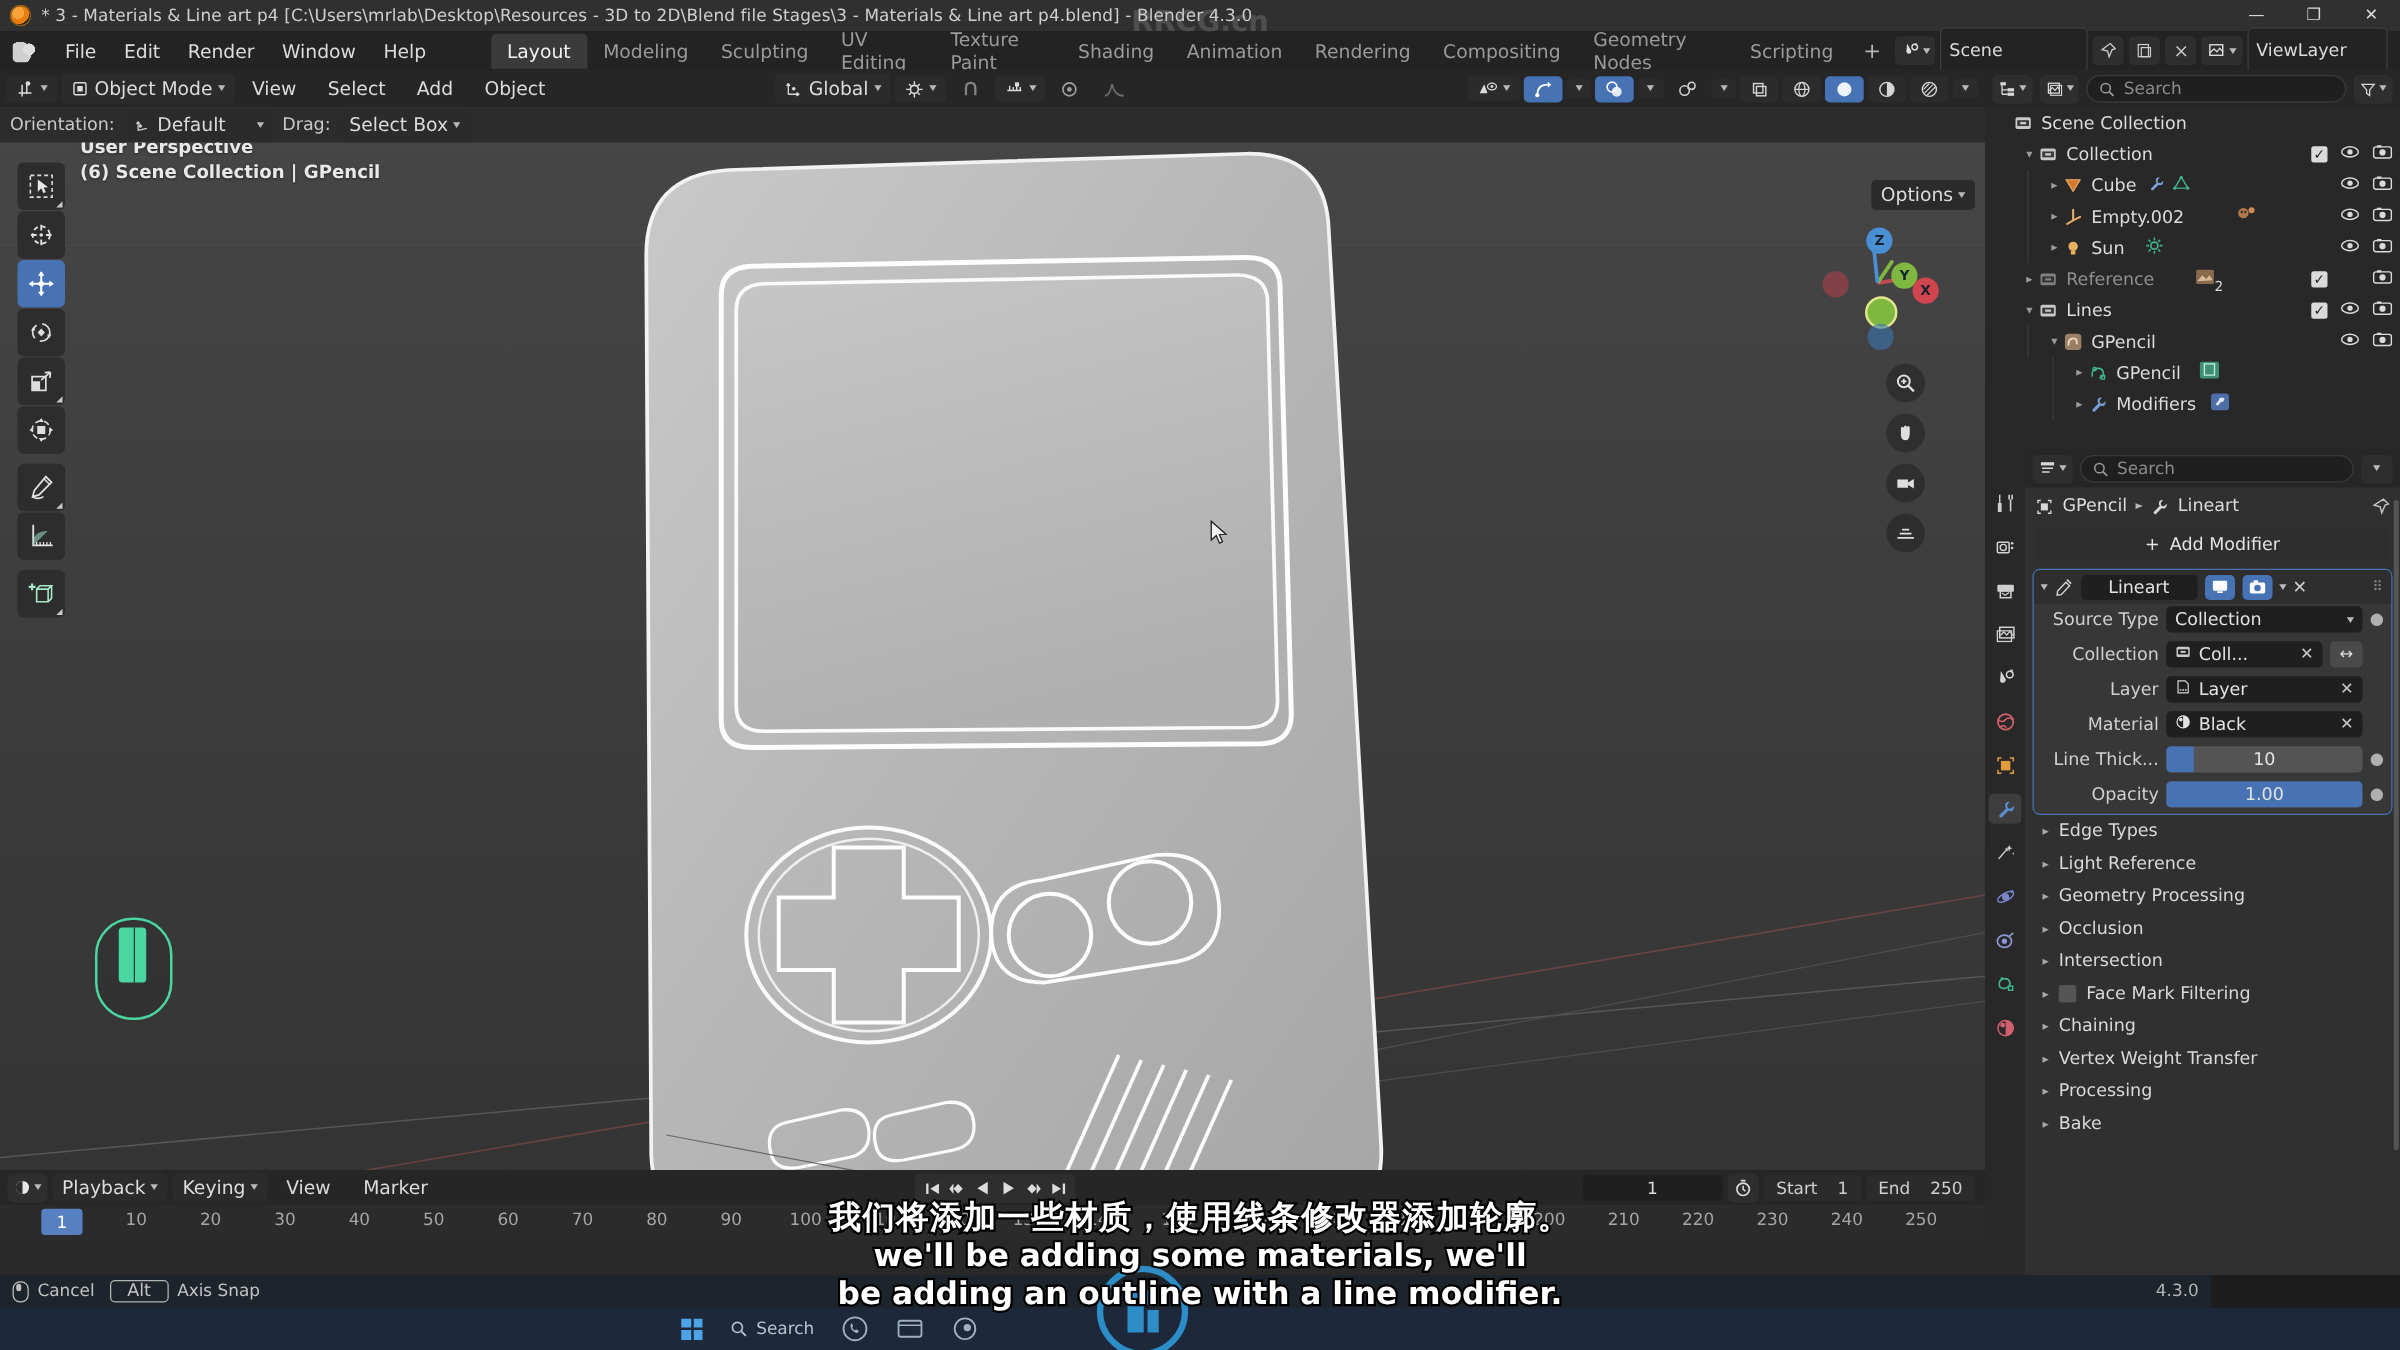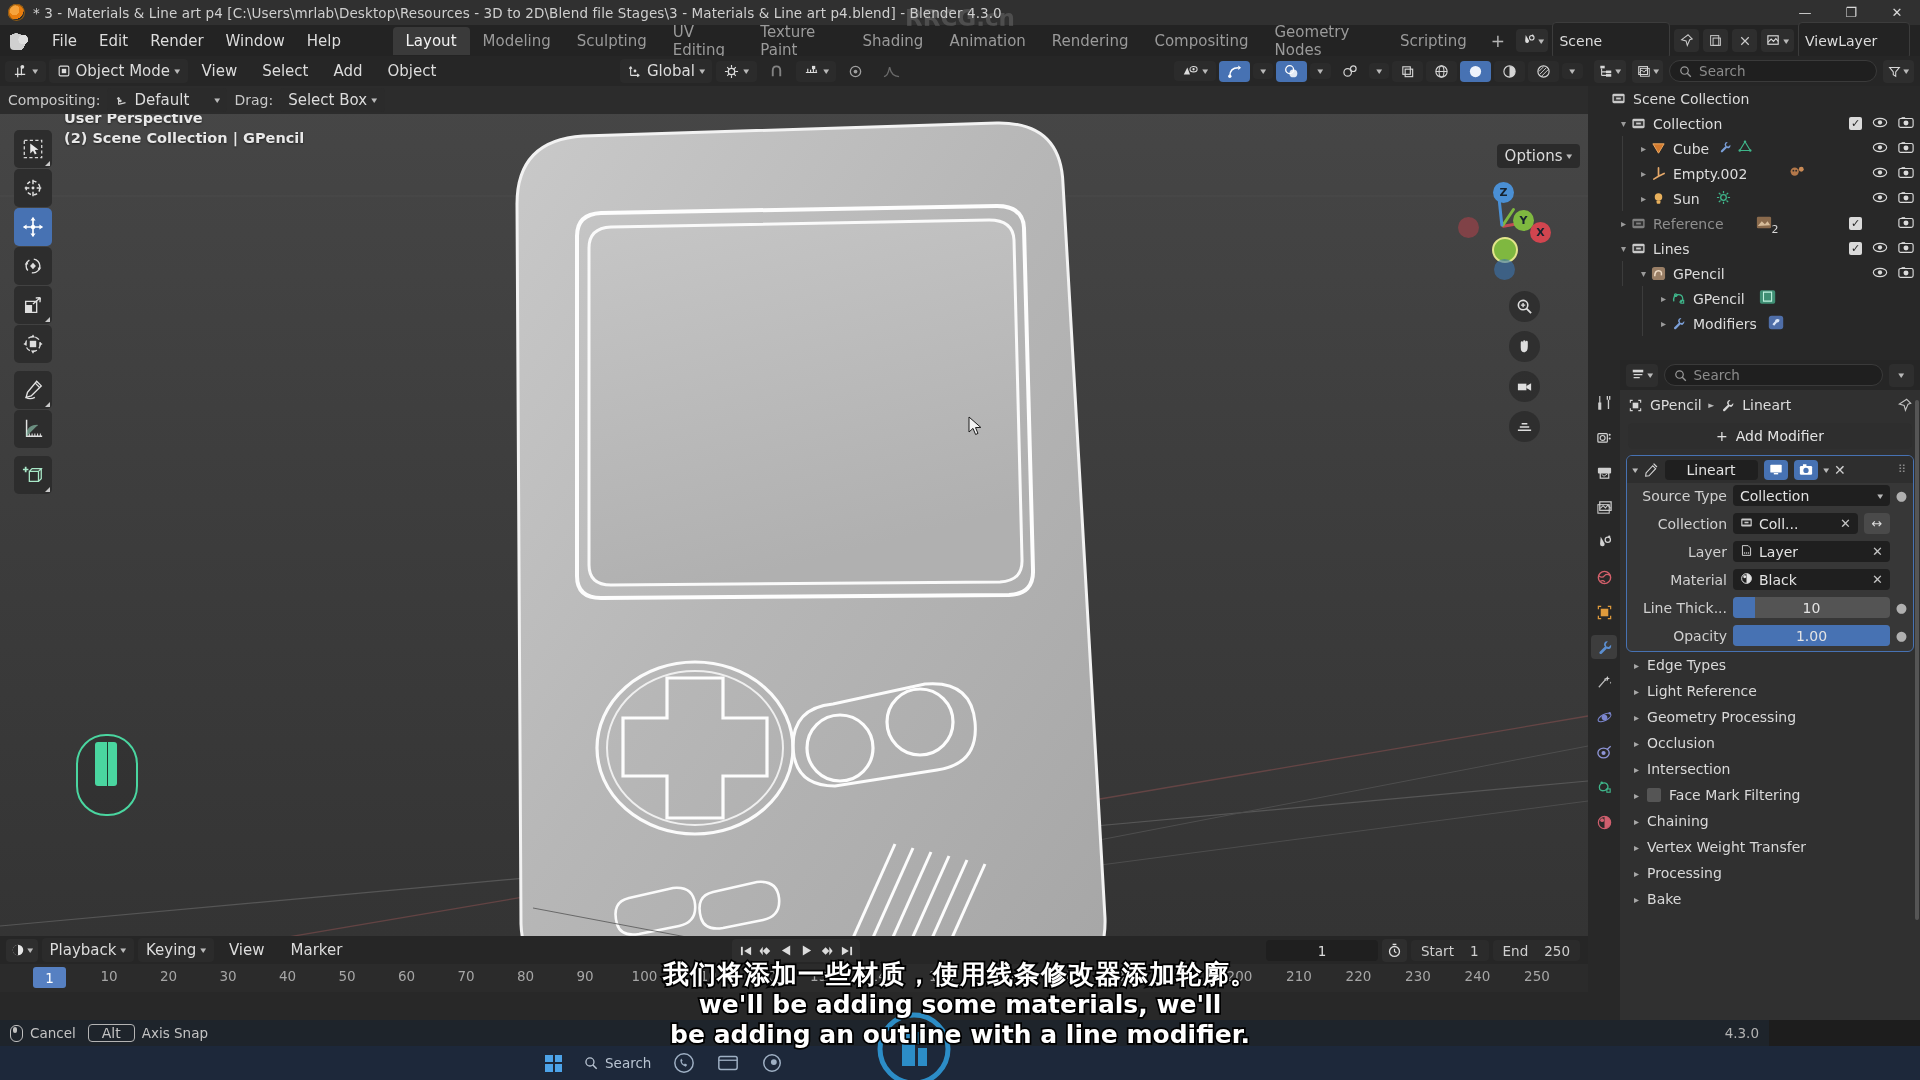--- a/index.html
+++ b/index.html
@@ -473,21 +473,21 @@
             <path d="M4 11 L11 4 M6 13 L13 6 M3 8 L8 3" stroke="#d5d5d5" stroke-width="1"></path>
           </svg>
       </div>
       <div class="btn">
           <span class="chev">▾</span>
         </div>
     </div>
   </div>
 
   <div id="vp-subheader">
-    <span class="lbl">Compositing:</span>
+    <span class="lbl">Orientation:</span>
     <div class="btn" style="min-width:120px;">
       <svg width="14" height="14" viewBox="0 0 16 16">
           <path d="M4 13 L4 5 M4 5 L2.5 7 M4 5 L5.5 7 M4 13 L12 11" stroke="#cfcfcf" stroke-width="1.2" fill="none"></path>
           <circle cx="6" cy="9" r="1.6" fill="#cfcfcf"></circle>
         </svg>
       <span>Default</span>
       <span class="chev" style="margin-left:auto;">▾</span>
     </div>
     <span class="lbl">Drag:</span>
     <div class="btn" style="min-width:104px;">
@@ -496,21 +496,21 @@
     </div>
   </div>
 
   <div id="options-btn" class="btn">
     <span>Options</span>
     <span class="chev">▾</span>
   </div>
 
   <div id="vp-text">
     <div>User Perspective</div>
-    <div>(2) Scene Collection | GPencil</div>
+    <div>(6) Scene Collection | GPencil</div>
   </div>
 
   <div id="toolbar">
     <div class="tool">
       <svg width="22" height="22" viewBox="0 0 24 24">
           <rect x="2.5" y="2.5" width="19" height="19" fill="none" stroke="#d9d9d9" stroke-width="1.4" stroke-dasharray="3.5 2.5"></rect>
           <path d="M9 6 L9 17 L12 13.8 L14 18 L16 17 L14 13 L18 12.8 Z" fill="#eaeaea"></path>
         </svg>
       <div class="corner"></div>
     </div>

